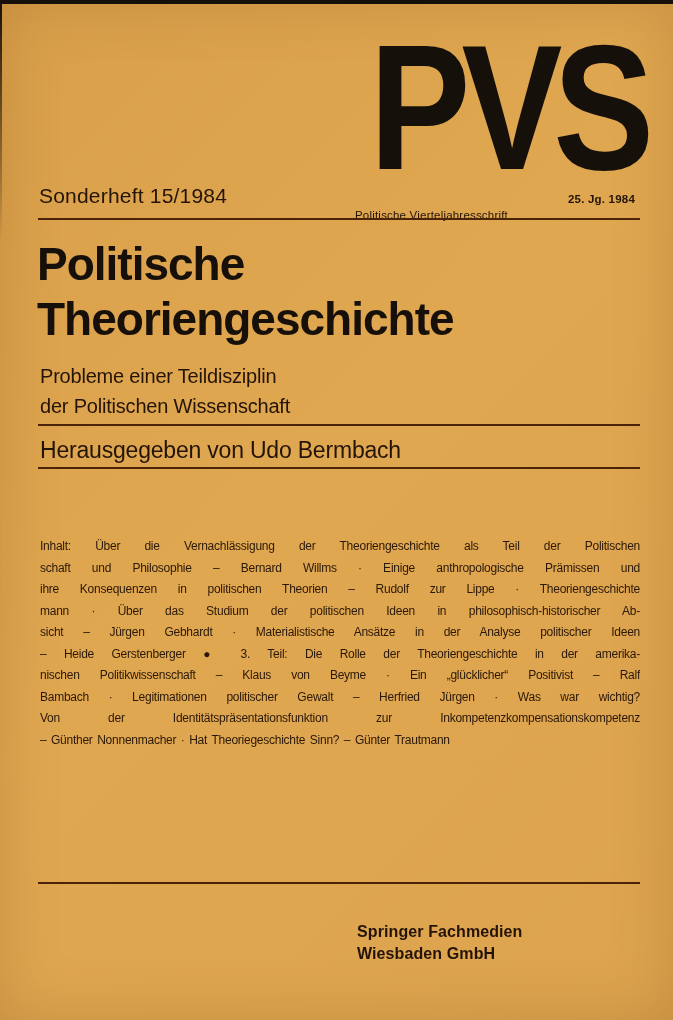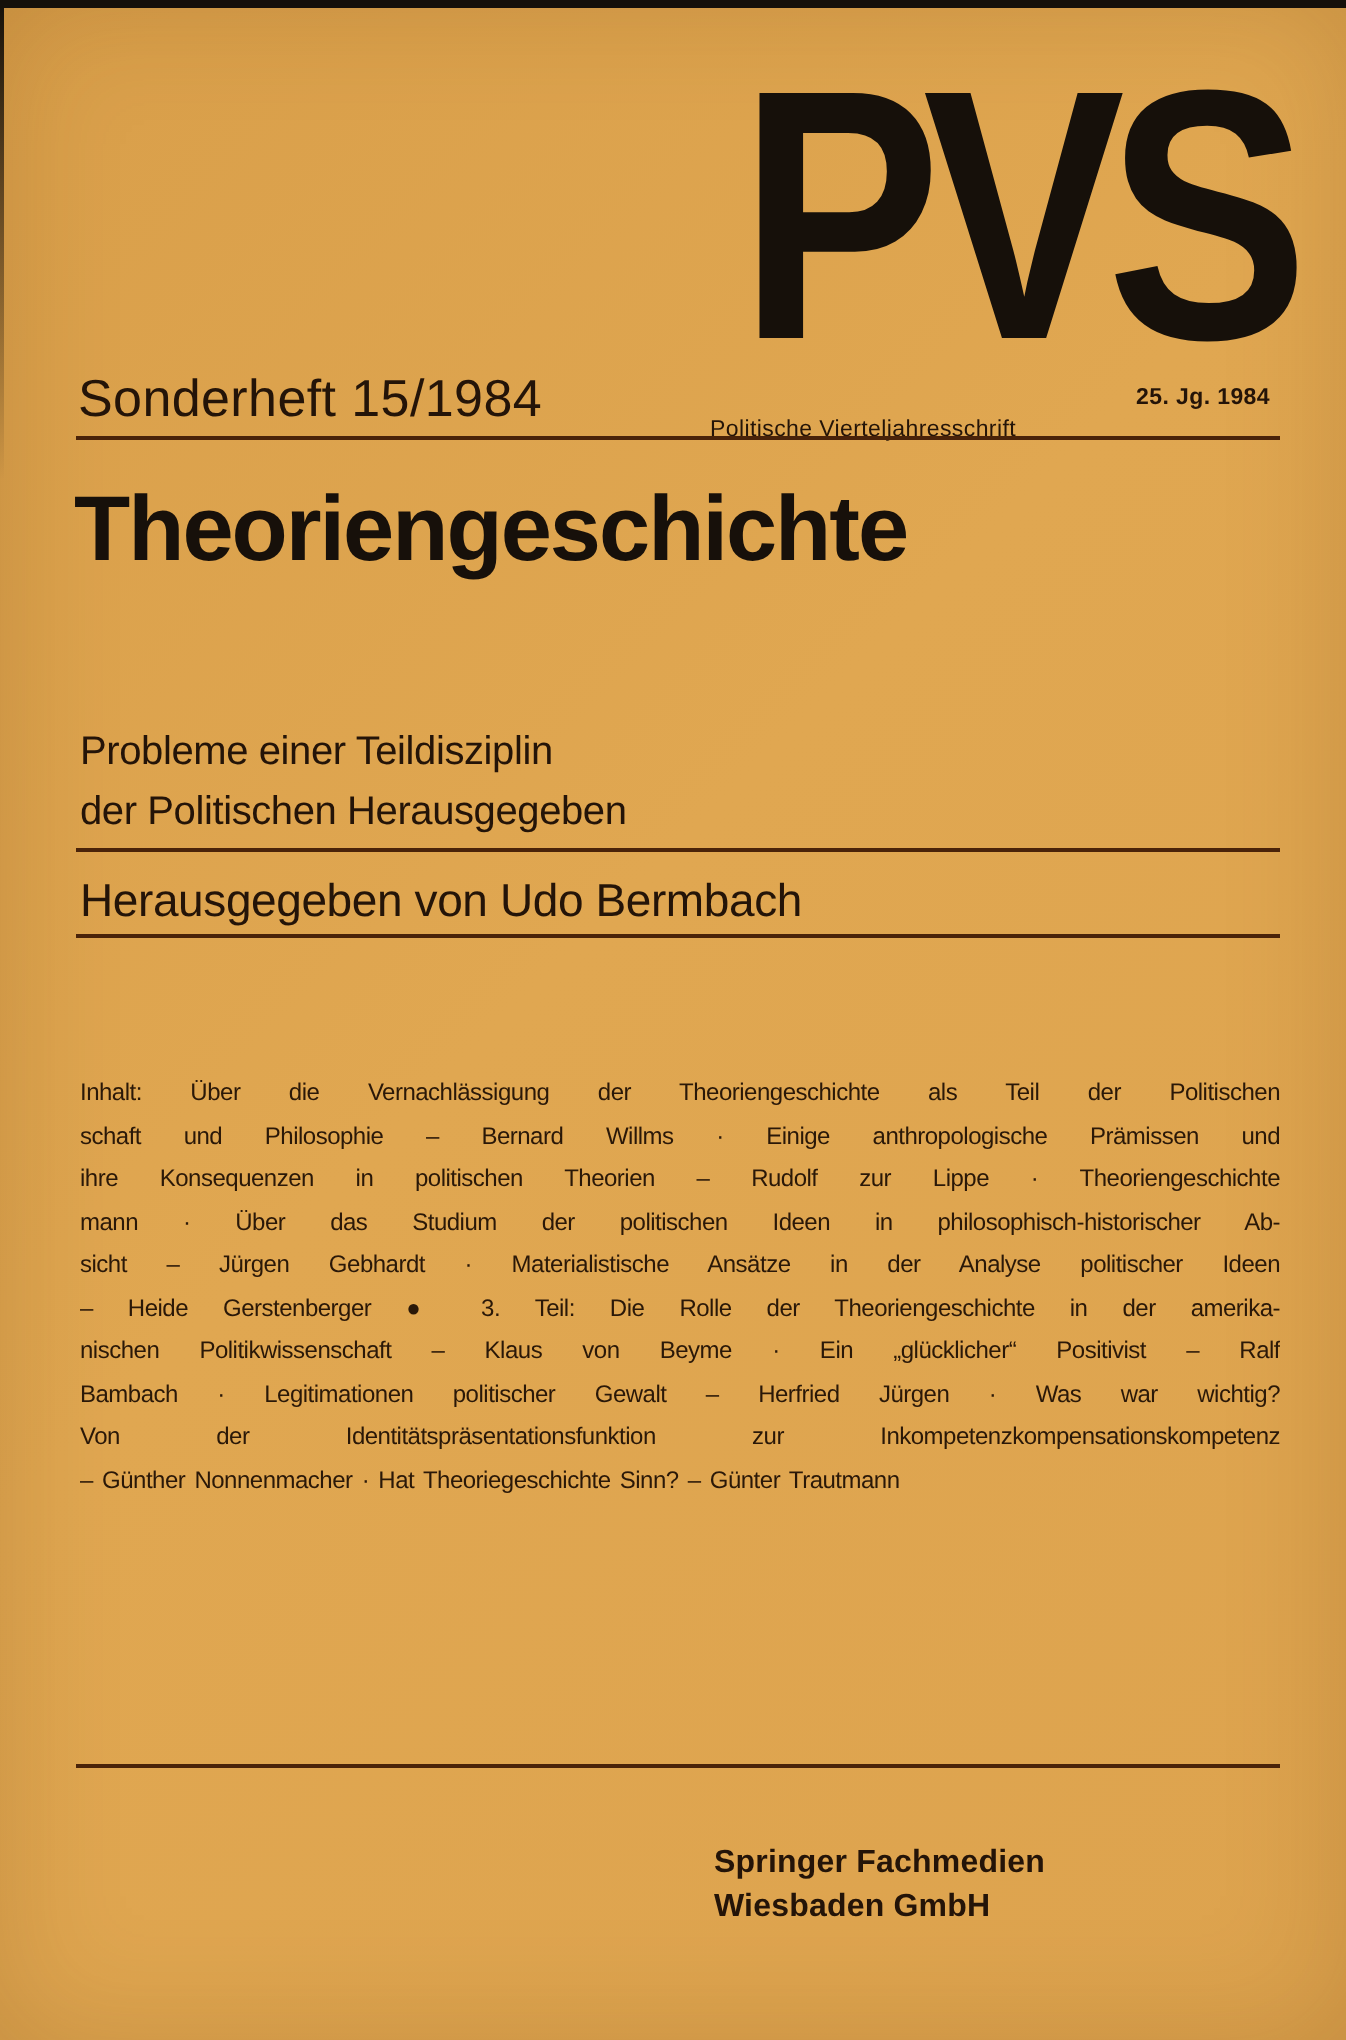--- a/index.html
+++ b/index.html
@@ -40,21 +40,21 @@
     color: #241408;
     margin-top: 16px;
   }
   .journal-volume {
     position: absolute; right: 38px; top: 193px;
     font-size: 11.5px; font-weight: 700; letter-spacing: 0.2px;
     color: #241408;
   }
   .issue-label {
     position: absolute; left: 39px; top: 184px;
-    font-size: 26px; font-weight: 400; letter-spacing: 0.2px;
+    font-size: 21px; font-weight: 400; letter-spacing: 0.2px;
     color: #241408;
   }
   .rule {
     position: absolute; left: 38px; right: 33px; height: 2px;
     background: #4a2309;
   }
   .rule-1 { top: 218px; }
   .rule-2 { top: 424px; }
   .rule-3 { top: 467px; }
   .rule-4 { top: 882px; }
@@ -104,26 +104,27 @@
 
   <div class="pvs-logo">PVS</div>
 
   <div class="issue-label">Sonderheft 15/1984</div>
   <div class="journal-name">Politische Vierteljahresschrift</div>
   <div class="journal-volume">25. Jg. 1984</div>
 
   <div class="rule rule-1"></div>
 
   <div class="main-title">
+    <div>Politische</div>
     <div>Theoriengeschichte</div>
   </div>
 
   <div class="subtitle">
     <div>Probleme einer Teildisziplin</div>
-    <div>der Politischen Herausgegeben</div>
+    <div>der Politischen Wissenschaft</div>
   </div>
 
   <div class="rule rule-2"></div>
 
   <div class="editor">Herausgegeben von Udo Bermbach</div>
 
   <div class="rule rule-3"></div>
 
   <div class="contents">
     <div class="line">Inhalt: Über die Vernachlässigung der Theoriengeschichte als Teil der Politischen</div>

